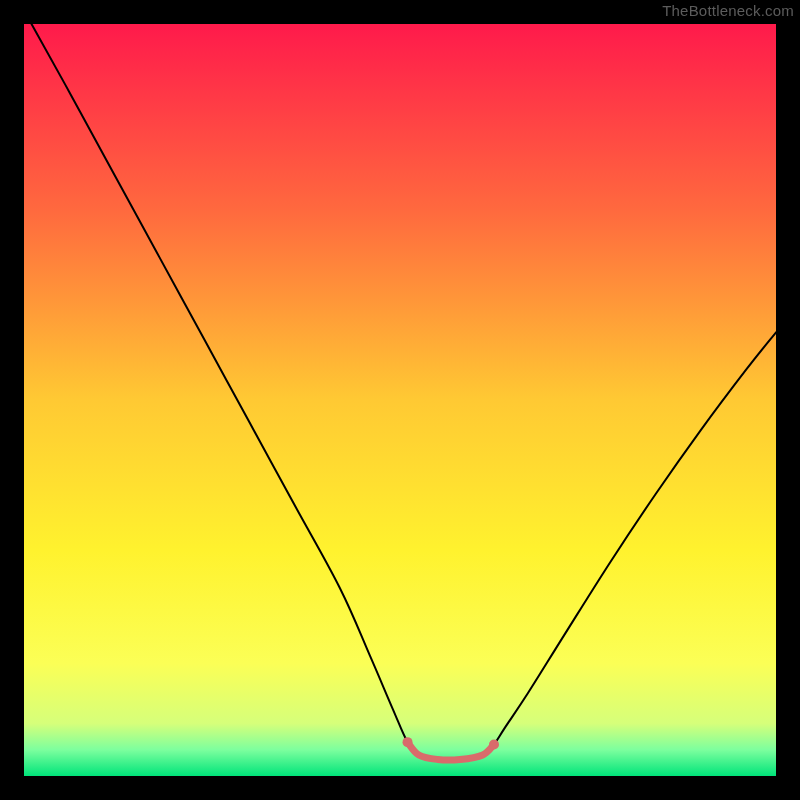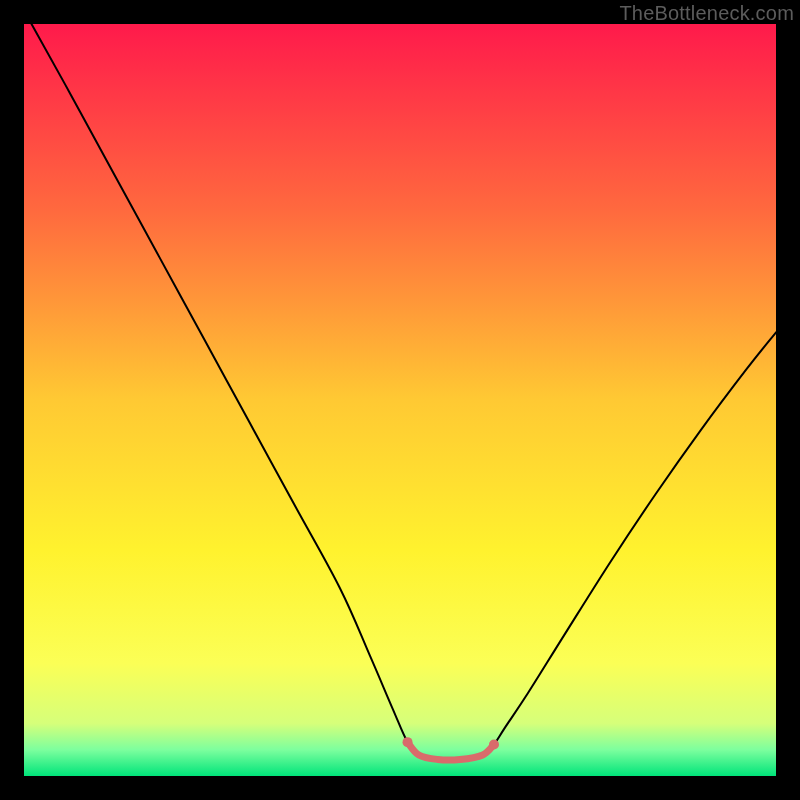--- a/index.html
+++ b/index.html
@@ -23,21 +23,21 @@
     top: 24px;
     width: 752px;
     height: 752px;
     
   }
   .watermark {
     position: absolute;
     top: 2px;
     right: 6px;
     color: #5c5c5c;
-    font-size: 20px;
+    font-size: 15px;
     font-weight: 500;
     letter-spacing: 0.2px;
     user-select: none;
   }
   svg {
     display: block;
   }
 </style>
 </head>
 <body>

